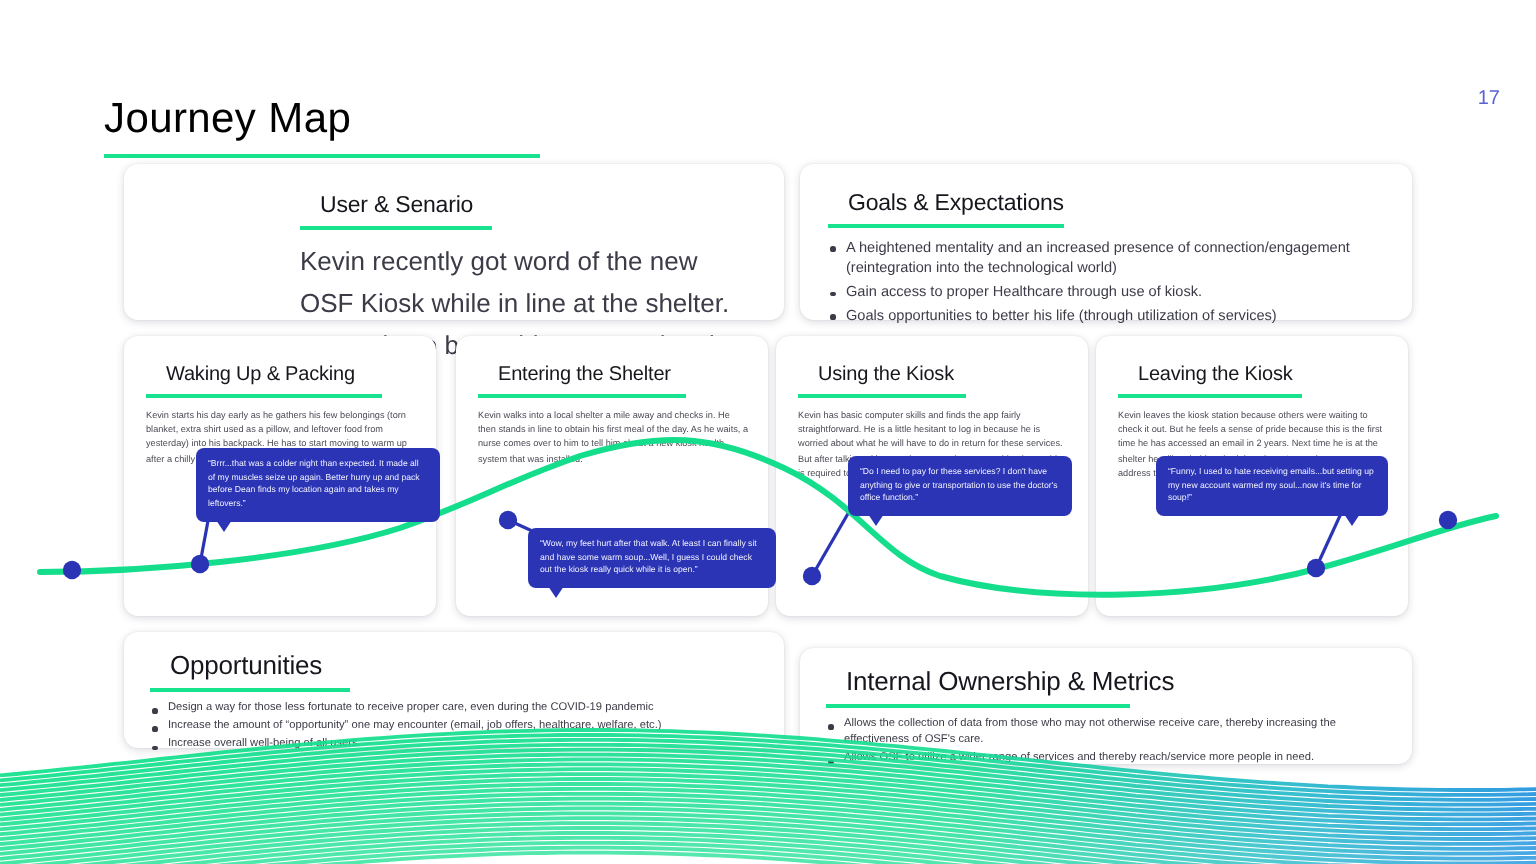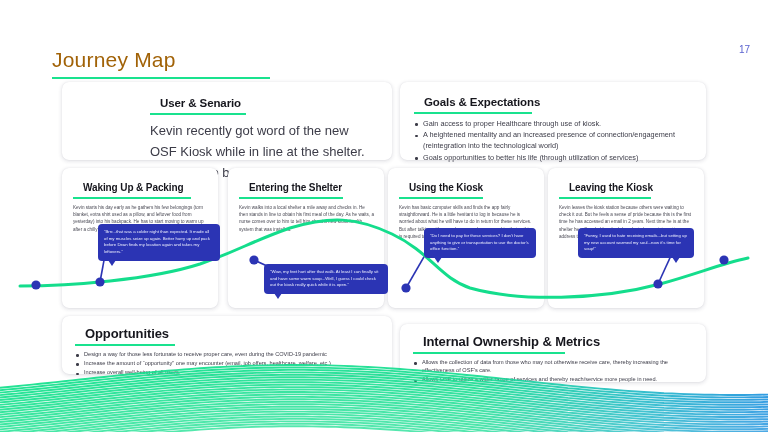--- a/index.html
+++ b/index.html
@@ -7,40 +7,40 @@
     width: 768px; height: 432px;
     background: #ffffff;
     font-family: "Liberation Sans", sans-serif;
     overflow: hidden;
   }
   .slide { position: relative; width: 768px; height: 432px; background: #fff; overflow: hidden; }
 
   
   .title {
     position: absolute; left: 52px; top: 48px;
-    font-size: 21px; color: #a16207; font-weight: 400; letter-spacing: .2px;
+    font-size: 21px; color: #000000; font-weight: 400; letter-spacing: .2px;
   }
   .title-rule {
     position: absolute; left: 52px; top: 77px; width: 218px; height: 2px;
     background: #19e28e;
   }
   .page-num {
     position: absolute; right: 18px; top: 44px;
     font-size: 10px; color: #5b63d0;
   }
 
   
   .card {
     position: absolute;
     background: #ffffff;
     border-radius: 7px;
     box-shadow: 0 1px 4px rgba(30,30,60,.16), 0 0 1px rgba(30,30,60,.10);
   }
   .card-h {
-    font-size: 11.5px; color: #16161d; font-weight: 700; letter-spacing: -.1px;
+    font-size: 11.5px; color: #16161d; font-weight: 400; letter-spacing: -.1px;
     display: inline-block;
     padding-left: 10px;
   }
   .h-rule { height: 1.5px; background: #19e28e; margin-top: 2px; }
   .body-txt { font-size: 7.2px; color: #3c3c48; line-height: 1.5; }
   ul.bl { list-style: none; }
   ul.bl li {
     position: relative; padding-left: 9px; margin-bottom: 1px;
   }
   ul.bl li::before {
@@ -160,22 +160,22 @@
       <div class="h-rule"></div>
       <div class="body-txt">Kevin recently got word of the new OSF Kiosk while in line at the shelter. He seeks to better his current situation.</div>
     </div>
   </div>
 
   <div class="card" id="goals-card">
     <div class="inner">
       <div class="card-h">Goals &amp; Expectations</div>
       <div class="h-rule"></div>
       <ul class="bl body-txt">
+        <li>A heightened mentality and an increased presence of connection/engagement (reintegration into the technological world)</li>
         <li>Gain access to proper Healthcare through use of kiosk.</li>
-        <li>A heightened mentality and an increased presence of connection/engagement (reintegration into the technological world)</li>
         <li>Goals opportunities to better his life (through utilization of services)</li>
       </ul>
     </div>
   </div>
 
   <div class="card stage" id="stage-0">
     <div class="inner">
       <div class="card-h">Waking Up &amp; Packing</div>
       <div class="h-rule"></div>
       <div class="body-txt">Kevin starts his day early as he gathers his few belongings (torn blanket, extra shirt used as a pillow, and leftover food from yesterday) into his backpack. He has to start moving to warm up after a chilly night and to prevent others from stealing from him.</div>

